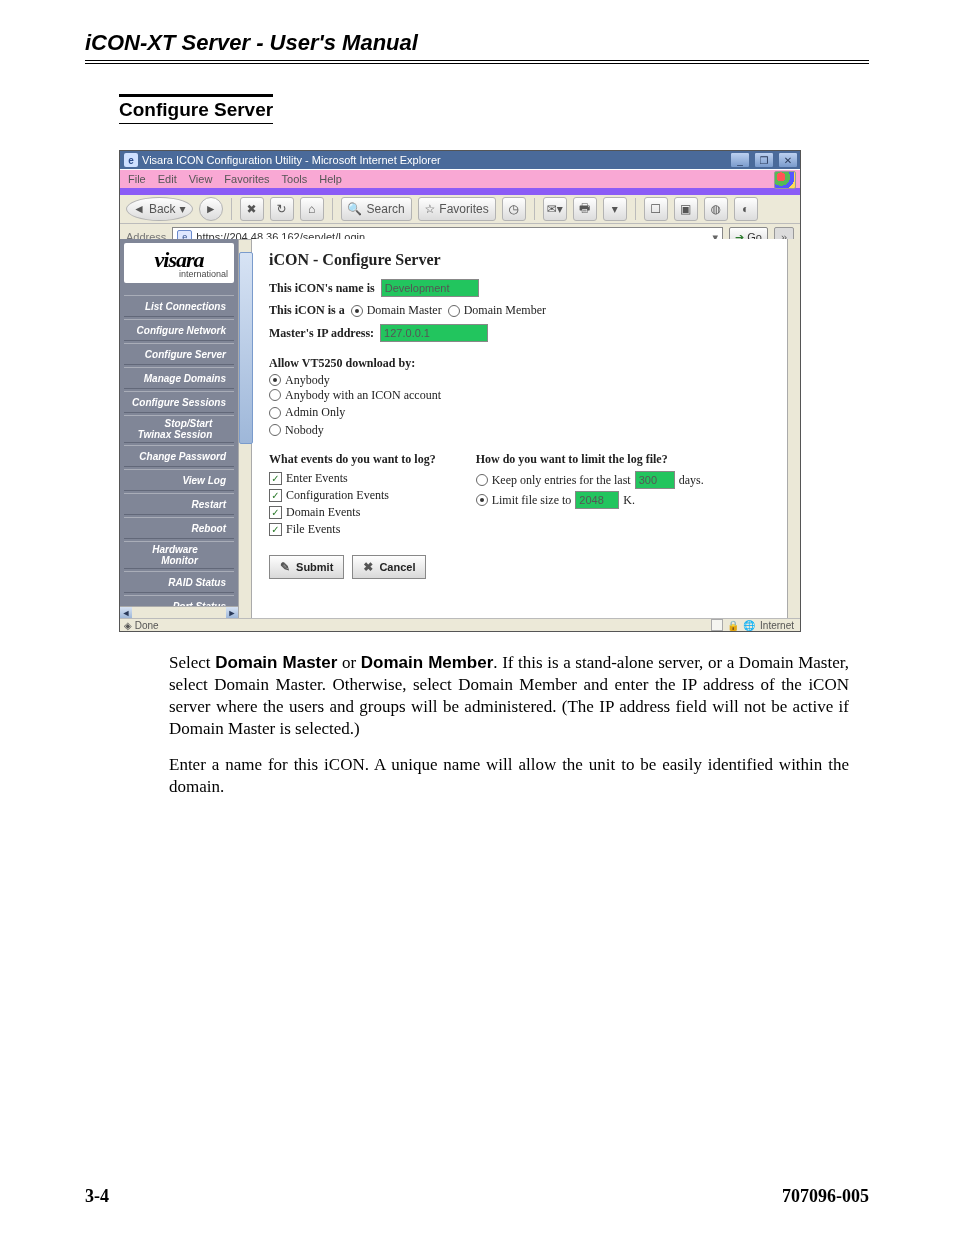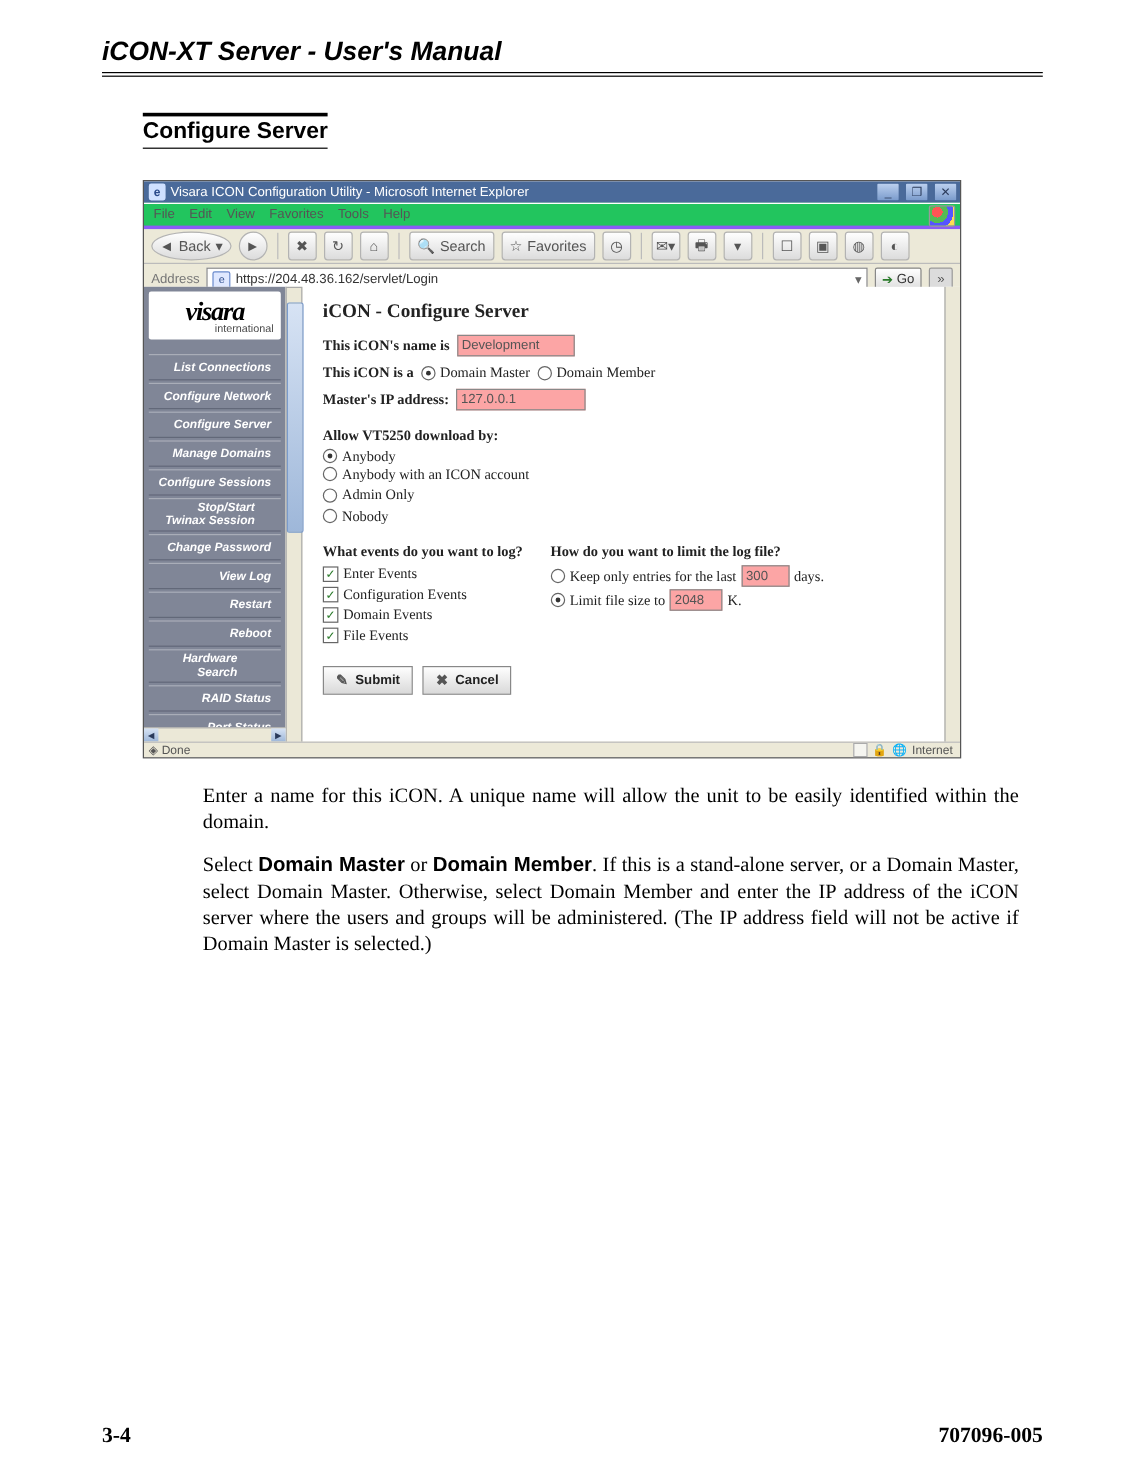--- a/index.html
+++ b/index.html
@@ -6,21 +6,21 @@
   .page{width:954px;height:1235px;margin:0 auto;position:relative;box-sizing:border-box;padding:30px 85px 30px 85px}
   .page-header{font:italic bold 22px Arial,Helvetica,sans-serif;border-bottom:4px double #000;padding-bottom:4px;margin-bottom:30px}
   .section-title{display:inline-block;font:bold 19px Arial,Helvetica,sans-serif;border-top:3px solid #000;border-bottom:1px solid #000;padding:2px 0;margin:0 0 26px 34px}
 
   
   .shot{position:relative;width:680px;height:480px;margin:0 0 20px 34px;border:1px solid #555;background:#e5e5e5;font-family:Tahoma,Arial,sans-serif;font-size:11px;color:#333;overflow:hidden}
   .titlebar{height:18px;background:linear-gradient(#4a6a9a,#4a6a9a);color:#fff;display:flex;align-items:center;gap:4px;padding:0 2px 0 4px;font-size:11px}
   .titlebar .ie-ico{width:14px;height:14px;background:#cfe0ff;color:#2a4a8a;font-weight:bold;display:flex;align-items:center;justify-content:center;border-radius:2px;font-size:10px}
   .titlebar .spacer{flex:1}
   .winbtn{width:18px;height:14px;background:linear-gradient(#bcd0ef,#7a9bcc);border:1px solid #4a6a9a;border-radius:2px;display:flex;align-items:center;justify-content:center;color:#2a3a5a;font-size:10px}
-  .menubar{height:18px;background:#22c55e;display:flex;align-items:center;gap:12px;padding:0 8px;border-top:1px solid #fff;border-bottom:3px solid #8b5cf6;font-size:11px;color:#555}
+  .menubar{height:18px;background:#f9a8d4;display:flex;align-items:center;gap:12px;padding:0 8px;border-top:1px solid #fff;border-bottom:7px solid #8b5cf6;font-size:11px;color:#555}
   .os-logo{position:absolute;right:4px;top:20px;width:20px;height:16px;background:radial-gradient(circle at 30% 30%,#f55 0 25%,#5b5 0 50%,#55f 0 75%,#fd5 0 100%);border:1px solid #999;border-radius:2px}
   .toolbar{height:28px;background:#ece9d8;display:flex;align-items:center;gap:6px;padding:0 6px;border-bottom:1px solid #bbb}
   .tbtn{width:22px;height:22px;border:1px solid #b3b3b3;border-radius:3px;background:linear-gradient(#fefefe,#dcdcdc);display:flex;align-items:center;justify-content:center;font-size:12px;color:#555}
   .tbtn.round{border-radius:50%}
   .tbtn.lg{width:auto;padding:0 6px;gap:4px}
   .sep{width:1px;height:22px;background:#bbb;margin:0 2px}
   .addrbar{height:22px;background:#ece9d8;display:flex;align-items:center;padding:2px 6px;border-bottom:1px solid #bbb;gap:6px;font-size:11px}
   .addrlbl{color:#777}
   .addrinput{flex:1;height:18px;border:1px solid #888;background:#fff;display:flex;align-items:center;padding:0 4px;gap:4px;font-size:11px}
   .addrinput .ico{width:13px;height:13px;background:#dfe8ff;border:1px solid #6a8acc;border-radius:2px;display:flex;align-items:center;justify-content:center;font-size:9px;color:#2a4a8a}
@@ -39,26 +39,26 @@
   .logo .big em{color:#000}
   .logo .sub{font:9px Arial;color:#4a4a4a;margin-top:-4px;align-self:flex-end;padding-right:6px}
   .navlist{margin:12px 4px;display:flex;flex-direction:column;gap:2px}
   .navitem{height:20px;font:italic bold 10px Arial;color:#fff;display:flex;align-items:center;justify-content:flex-end;padding-right:8px;border-top:1px solid #a9adb8;border-bottom:1px solid #626879}
   .navitem.two{height:26px;flex-direction:column;justify-content:center;gap:0}
 
   .content{flex:1;padding:12px 22px 7px 30px;font:12px "Times New Roman",serif;color:#222}
   .content h2{font:bold 16px "Times New Roman",serif;margin:0 0 10px 0}
   .row{margin:6px 0;display:flex;align-items:center;gap:6px;font-size:12px}
   .row b{font-weight:bold}
-  .txtin{height:16px;border:1px solid #888;background:#fca5a5;padding:0 3px;font:11px Arial;color:#555;display:inline-flex;align-items:center}
+  .txtin{height:16px;border:1px solid #888;background:#22c55e;padding:0 3px;font:11px Arial;color:#555;display:inline-flex;align-items:center}
   .radio,.checkbox{display:inline-flex;align-items:center;gap:4px;font-size:12px}
   .r-ico{width:10px;height:10px;border:1px solid #666;border-radius:50%;background:#fff;display:inline-flex;align-items:center;justify-content:center}
   .r-ico.on::after{content:"";width:4px;height:4px;background:#333;border-radius:50%}
   .c-ico{width:11px;height:11px;border:1px solid #666;background:#fff;display:inline-flex;align-items:center;justify-content:center;font-size:10px;color:#2a7a2a}
-  .qgroup{display:flex;gap:23px;margin-top:12px}
+  .qgroup{display:flex;gap:40px;margin-top:12px}
   .qgroup .col{display:flex;flex-direction:column;gap:2px;font-size:12px}
   .qhead{font-weight:bold;margin-bottom:2px}
   .btnbar{margin-top:18px;display:flex;gap:8px}
   .dlgbtn{height:22px;border:1px solid #888;background:linear-gradient(#fefefe,#d9d9d9);display:flex;align-items:center;gap:6px;padding:0 10px;font:bold 11px Arial}
   .dlgbtn .ico{font-size:12px;color:#555}
 
   .statusbar{position:absolute;left:0;right:0;bottom:0;height:12px;background:#ece9d8;border-top:1px solid #bbb;display:flex;align-items:center;font-size:10px;color:#555}
   .statusbar .l{padding-left:4px;display:flex;align-items:center;gap:3px}
   .statusbar .r{margin-left:auto;display:flex;align-items:center;gap:4px;padding-right:6px}
   .statusbar .pad{width:10px;height:10px;border:1px solid #aaa;background:#f5f5f0}
@@ -162,21 +162,21 @@
           <div class="navitem two">
               <span style="white-space:pre-line;text-align:right">Stop/Start
 Twinax Session</span>
             </div>
           <div class="navitem">Change Password</div>
           <div class="navitem">View Log</div>
           <div class="navitem">Restart</div>
           <div class="navitem">Reboot</div>
           <div class="navitem two">
               <span style="white-space:pre-line;text-align:right">Hardware
-Search</span>
+Monitor</span>
             </div>
           <div class="navitem">RAID Status</div>
           <div class="navitem">Port Status</div>
         </div>
       </div>
 
       <div class="content">
         <h2>iCON - Configure Server</h2>
         <div class="row">
             <b>This iCON's name is</b>
@@ -282,24 +282,24 @@
         <span class="pad"></span>
         <span>🔒</span>
         <span>🌐</span>
         <span>Internet</span>
       </span>
     </div>
   </div>
 
   
   <div class="bodytext">
-    <p>Enter a name for this iCON. A unique name will allow the unit to be easily identified within the domain.</p>
     <p>
       <span>Select </span><b class="sans">Domain Master</b><span> or </span><b class="sans">Domain Member</b><span>. If this is a stand-alone server, or a Domain Master, select Domain Master. Otherwise, select Domain Member and enter the IP address of the iCON server where the users and groups will be administered. (The IP address field will not be active if Domain Master is selected.)</span>
     </p>
+    <p>Enter a name for this iCON. A unique name will allow the unit to be easily identified within the domain.</p>
   </div>
 
   
   <div class="footer">
     <span>3-4</span>
     <span>707096-005</span>
   </div>
 </div>
 
 </body></html>

